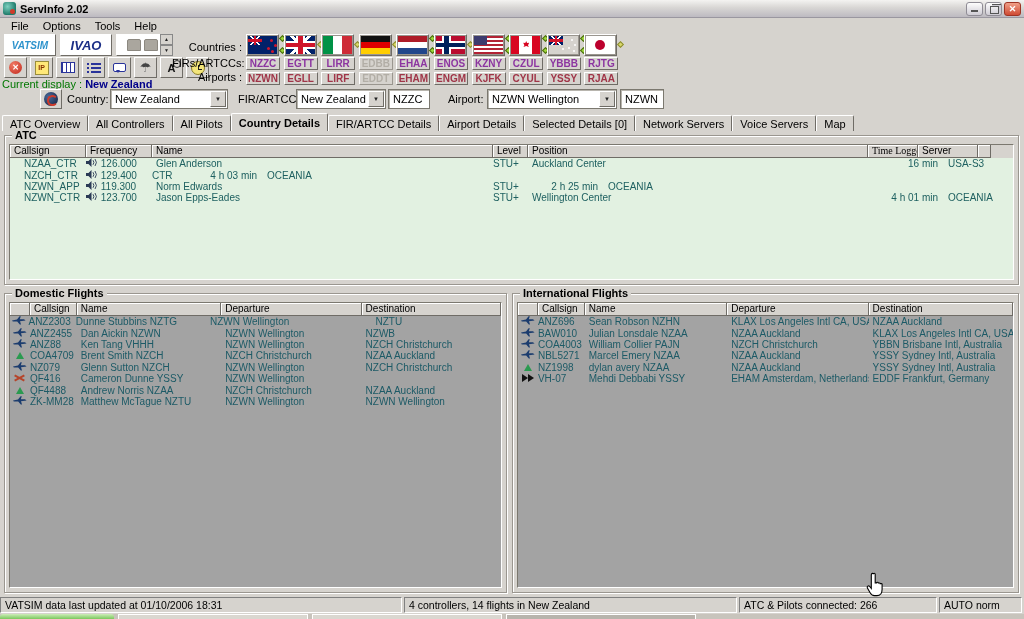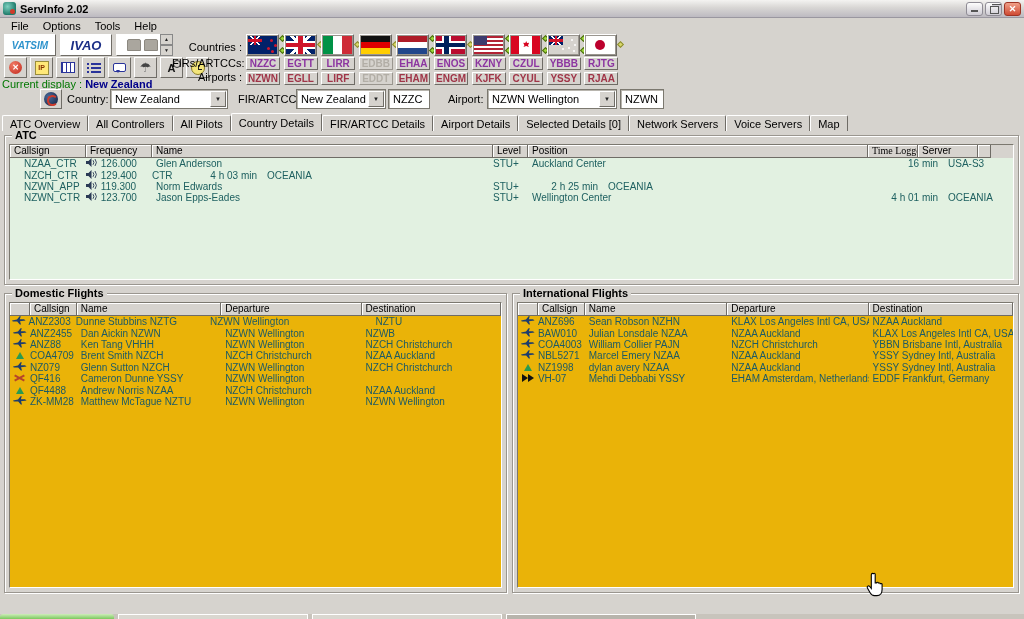--- a/index.html
+++ b/index.html
@@ -130,34 +130,34 @@
   .combo .val { flex:1; padding-left:4px; font-size:11px; white-space:nowrap; overflow:hidden; }
   .combo .dd { width:16px; height:16px; margin:1px; background:#d6d3ce; border-top:1px solid #fff; border-left:1px solid #fff;
     border-right:1px solid #6f6c66; border-bottom:1px solid #6f6c66; font-size:6px; line-height:15px; text-align:center; color:#222; }
   .textbox { position:absolute; top:1px; height:20px; background:#fff; border:1px solid #7b786f;
     box-shadow:inset 1px 1px 0 #b8b5ae; font-size:11px; padding:3px 0 0 4px; }
   
   .tabs { position:absolute; left:2px; top:113px; width:1020px; height:18px; display:flex; align-items:flex-end; }
   .tab { height:16px; padding:2px 7px 0 7px; font-size:11px; background:#d6d3ce;
     border-top:1px solid #fff; border-left:1px solid #fff; border-right:1px solid #6f6c66;
     border-radius:2px 2px 0 0; white-space:nowrap; }
-  .tab.active { height:18px; padding-top:3px; position:relative; z-index:2; box-shadow:0 1px 0 #d6d3ce; }
+  .tab.active { height:18px; padding-top:3px; position:relative; z-index:2; box-shadow:0 1px 0 #d6d3ce;font-weight:bold; }
   
   .gbox { position:absolute; border:1px solid #9a968f; box-shadow:inset 1px 1px 0 #fff, 1px 1px 0 #fff; }
   .gbox-label { position:absolute; top:-7px; left:7px; background:#d6d3ce; padding:0 3px; font-weight:bold; font-size:11px; }
   .tbl { position:absolute; border-top:1px solid #7b786f; border-left:1px solid #7b786f;
     border-bottom:1px solid #fff; border-right:1px solid #fff; overflow:hidden; }
   .thead { display:flex; height:13px; }
   .hcell { background:#d6d3ce; border-right:1px solid #6f6c66; border-bottom:1px solid #6f6c66;
     box-shadow:inset 1px 1px 0 #fff; font-size:10px; padding:0 0 0 4px; line-height:12px; white-space:nowrap; overflow:hidden; }
   .tbody { position:absolute; left:0; right:0; bottom:0; }
   .trow { display:flex; height:11.4px; align-items:center; }
   .tcell { font-size:10px; line-height:11px; white-space:nowrap; overflow:hidden; }
   .atc-body { background:#e2f1e1; }
-  .fl-body { background:#eab308; }
+  .fl-body { background:#a3a3a3; }
   .atc-text { color:#1e6060; }
   .fl-text { color:#1c5a66; }
   .right { text-align:right; }
   .tri-up { width:0; height:0; border-left:4px solid transparent; border-right:4px solid transparent; border-bottom:7px solid #2a9a50; display:inline-block; }
   .ic-x { position:relative; width:11px; height:8px; display:inline-block; }
   .ic-x::before, .ic-x::after { content:""; position:absolute; left:0; top:3px; width:11px; height:2px; background:#b5442a; }
   .ic-x::before { transform:rotate(28deg); } .ic-x::after { transform:rotate(-28deg); }
   .ffwd { display:inline-block; }
   .ffwd i { display:inline-block; width:0; height:0; border-top:4px solid transparent; border-bottom:4px solid transparent; border-left:6px solid #111; }
   
@@ -571,20 +571,26 @@
             <span class="tcell" style="width: 20px; text-align: center;"><span class="ffwd"><i></i><i></i></span></span>
             <span class="tcell" style="width: 47px;">VH-07</span>
             <span class="tcell" style="width: 143px; padding-left: 4px;">Mehdi Debbabi YSSY</span>
             <span class="tcell" style="width: 142px; padding-left: 4px;">EHAM Amsterdam, Netherlands</span>
             <span class="tcell" style="width: 145px; padding-left: 4px;">EDDF Frankfurt, Germany</span>
           </div>
         </div>
     </div>
   </div>
 
+  <div class="statusbar" id="statusbar">
+      <div class="sseg" style="width: 402px;">VATSIM data last updated at 01/10/2006 18:31</div>
+      <div class="sseg" style="width: 333px;">4 controllers, 14 flights in New Zealand</div>
+      <div class="sseg" style="width: 198px;">ATC &amp; Pilots connected: 266</div>
+      <div class="sseg" style="width: 83px;">AUTO norm</div>
+    </div>
 
   <div class="taskbar">
     <div class="tk-start"></div>
     <div class="tk-b" style="left:118px;"></div>
     <div class="tk-b" style="left:312px;"></div>
     <div class="tk-b" style="left:506px; background:#b8b4ac;"></div>
   </div>
 
   <svg class="cursor" width="24" height="28" viewBox="0 0 24 28">
     <path d="M9.2 2.2 C9.2 0.9 11.2 0.9 11.2 2.2 L11.2 11 L12.4 11 C12.4 9.9 14.3 9.9 14.3 11 L14.3 11.6 C14.3 10.7 16.2 10.7 16.2 11.6 L16.2 12.2 C16.2 11.3 18.1 11.3 18.1 12.2 L18.1 17.2 C18.1 21.4 16.1 23.6 12.9 23.6 L10.4 23.6 C8.4 23.6 7.1 22.6 6.1 20.8 L3.4 15.9 C2.5 14.4 4.5 13.1 5.7 14.5 L7.3 16.4 L7.3 3 C7.3 1 9.2 1 9.2 2.2 Z" fill="#ffffff" stroke="#000000" stroke-width="1.1"></path>

